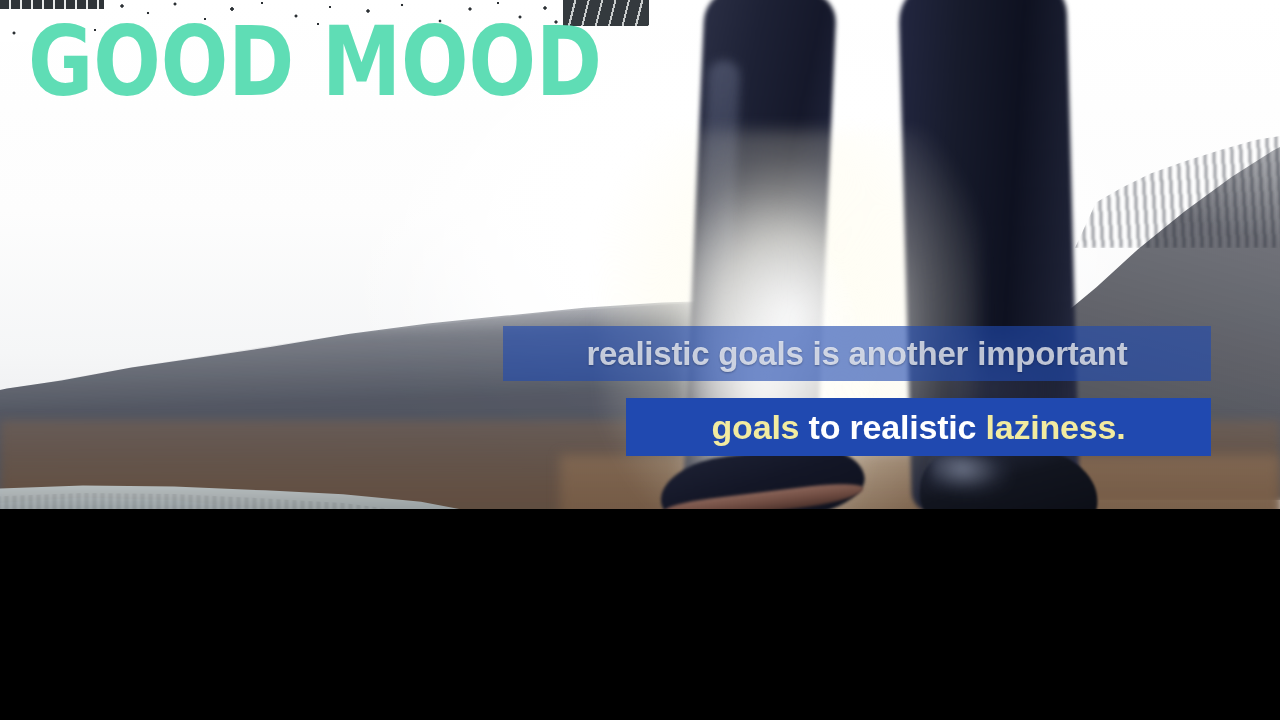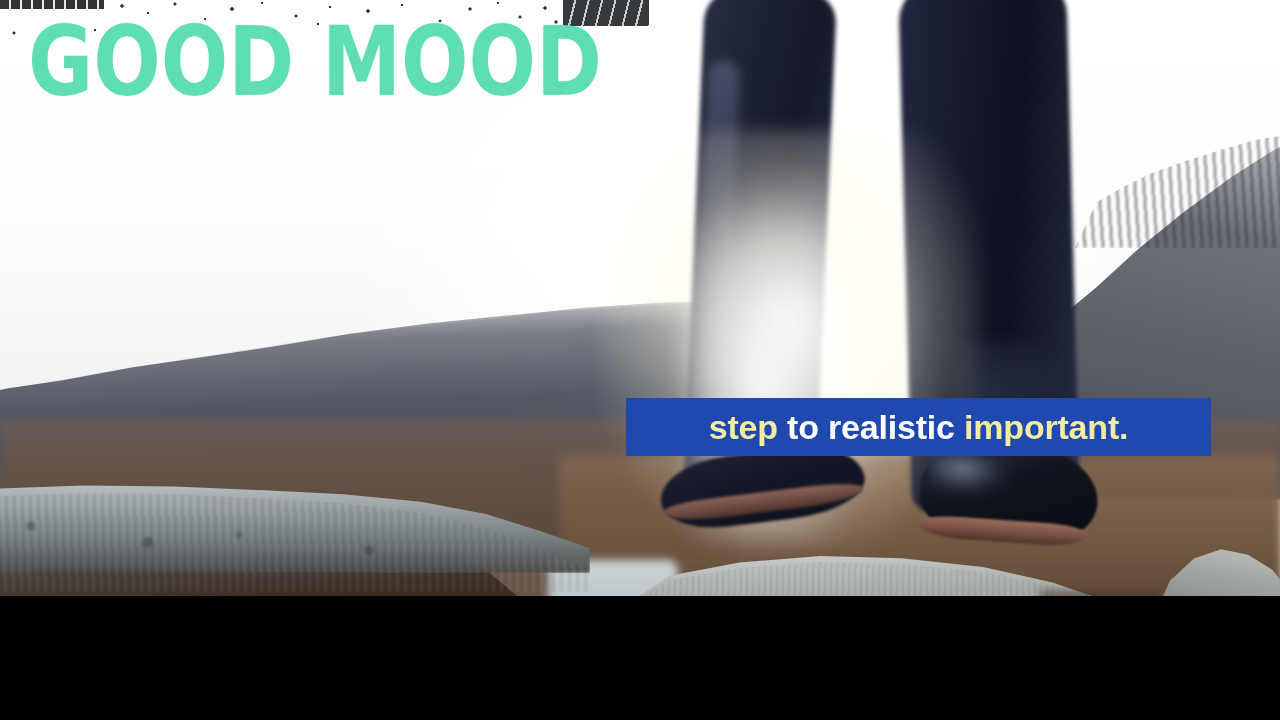--- a/index.html
+++ b/index.html
@@ -3,21 +3,21 @@
 <meta charset="utf-8">
 <style>
   html, body {
     margin: 0;
     padding: 0;
     background: #000;
   }
   #stage {
     position: relative;
     width: 1280px;
-    height: 596px;
+    height: 509px;
     overflow: hidden;
     font-family: "Liberation Sans", sans-serif;
     background: #ffffff;
   }
 
   
   .photo {
     position: absolute;
     inset: 0;
     overflow: hidden;
@@ -408,20 +408,23 @@
     <div class="bottom-shade"></div>
   </div>
 
   <div class="white-panel"></div>
   <div class="grunge-bar-left"></div>
   <div class="grunge-block-right"></div>
   <div class="grunge-specks"></div>
 
   <div class="title">GOOD MOOD</div>
 
+  <div class="caption-1">
+    <span class="txt">realistic goals is another important</span>
+  </div>
 
   <div class="caption-2">
     <span class="txt">
-      <span class="hl">step</span><span> to realistic </span><span class="hl">important.</span>
+      <span class="hl">goals</span><span> to realistic </span><span class="hl">laziness.</span>
     </span>
   </div>
 
 </div>
 
 </body></html>

